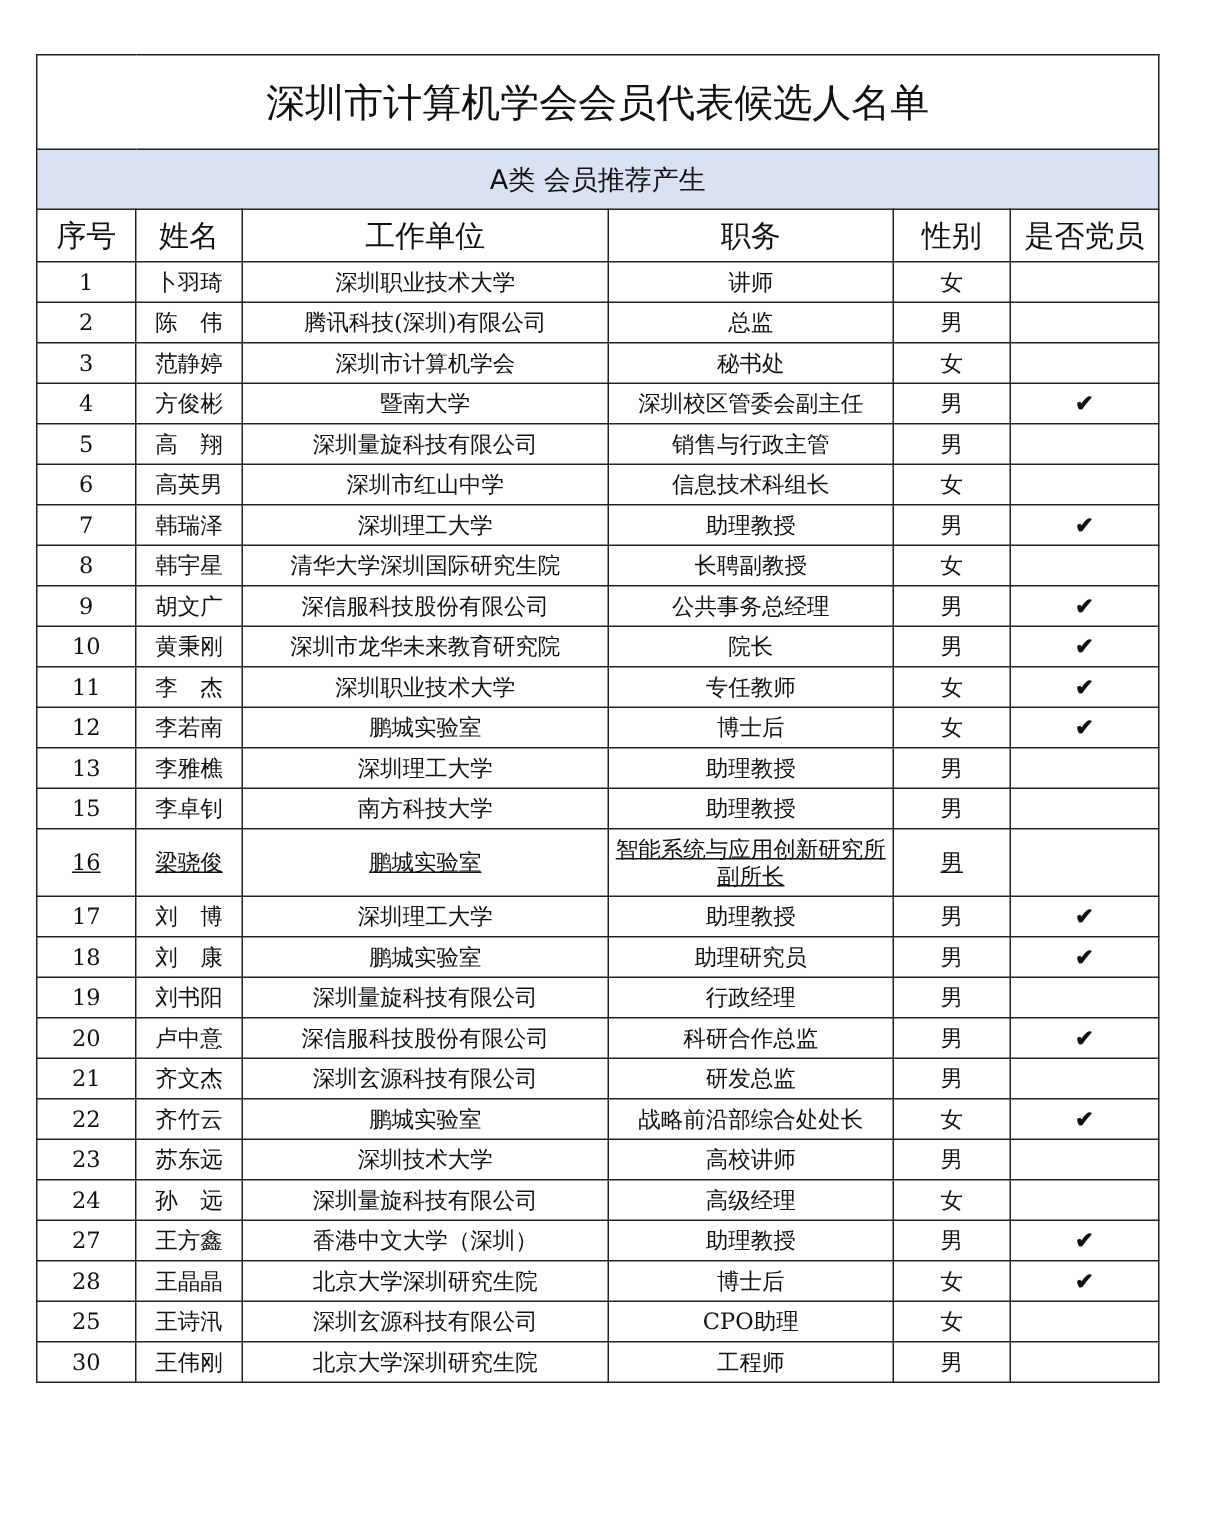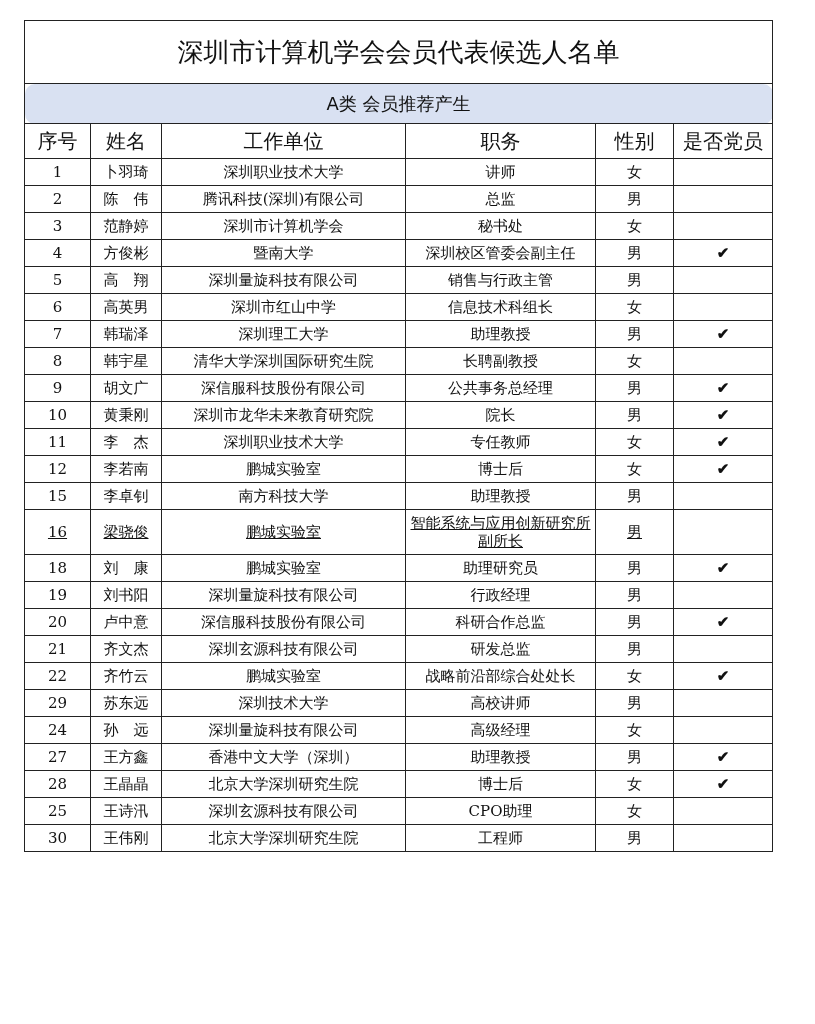--- a/index.html
+++ b/index.html
@@ -1,25 +1,25 @@
 <!DOCTYPE html>
 <html><head>
 <meta charset="utf-8">
 <style>
   html, body { margin: 0; padding: 0; background: #ffffff; }
   body { width: 815px; height: 1024px; position: relative; overflow: hidden;
          font-family: "DejaVu Serif", "Liberation Serif", serif; color: #111; }
-  table.sheet { position: absolute; left: 24px; top: 20px; border-collapse: collapse;
+  table.sheet { position: absolute; left: 24px; top: 36px; border-collapse: collapse;
                 table-layout: fixed; width: 748px; }
   table.sheet td, table.sheet th { border: 1.5px solid #222; text-align: center;
                 vertical-align: middle; padding: 0; overflow: hidden; }
   .title-cell { height: 62px; font-family: "DejaVu Sans", "Liberation Sans", sans-serif;
                 font-size: 26px; font-weight: normal; letter-spacing: 0px; }
   .sub-cell { height: 39px; background: #d9e1f2; font-family: "DejaVu Sans", "Liberation Sans", sans-serif;
-              font-size: 18px; border-radius: 10px; }
+              font-size: 18px; }
   .hdr th { height: 34px; font-family: Liberation Serif, serif;
             font-size: 20px; font-weight: normal; margin-left: 15px; }
   tr.row td { height: 26px; font-size: 15px; line-height: 18px; }
   tr.row.tall td { height: 44px; text-decoration: underline; }
   td.name { letter-spacing: 0px; }
   td.check { font-size: 15px; font-weight: bold; }
   td.pos-wrap { padding: 0 4px; }
 </style>
 </head>
 <body>
@@ -138,34 +138,50 @@
       </tr>
       <tr class="row">
         <td>12</td>
         <td class="name">李若南</td>
         <td>鹏城实验室</td>
         <td class="pos-wrap">博士后</td>
         <td>女</td>
         <td class="check">✔</td>
       </tr>
       <tr class="row">
+        <td>13</td>
+        <td class="name">李雅樵</td>
+        <td>深圳理工大学</td>
+        <td class="pos-wrap">助理教授</td>
+        <td>男</td>
+        <td class="check"></td>
+      </tr>
+      <tr class="row">
         <td>15</td>
         <td class="name">李卓钊</td>
         <td>南方科技大学</td>
         <td class="pos-wrap">助理教授</td>
         <td>男</td>
         <td class="check"></td>
       </tr>
       <tr class="row tall">
         <td>16</td>
         <td class="name">梁骁俊</td>
         <td>鹏城实验室</td>
         <td class="pos-wrap">智能系统与应用创新研究所副所长</td>
         <td>男</td>
         <td class="check"></td>
+      </tr>
+      <tr class="row">
+        <td>17</td>
+        <td class="name">刘　博</td>
+        <td>深圳理工大学</td>
+        <td class="pos-wrap">助理教授</td>
+        <td>男</td>
+        <td class="check">✔</td>
       </tr>
       <tr class="row">
         <td>18</td>
         <td class="name">刘　康</td>
         <td>鹏城实验室</td>
         <td class="pos-wrap">助理研究员</td>
         <td>男</td>
         <td class="check">✔</td>
       </tr>
       <tr class="row">
@@ -194,21 +210,21 @@
       </tr>
       <tr class="row">
         <td>22</td>
         <td class="name">齐竹云</td>
         <td>鹏城实验室</td>
         <td class="pos-wrap">战略前沿部综合处处长</td>
         <td>女</td>
         <td class="check">✔</td>
       </tr>
       <tr class="row">
-        <td>29</td>
+        <td>23</td>
         <td class="name">苏东远</td>
         <td>深圳技术大学</td>
         <td class="pos-wrap">高校讲师</td>
         <td>男</td>
         <td class="check"></td>
       </tr>
       <tr class="row">
         <td>24</td>
         <td class="name">孙　远</td>
         <td>深圳量旋科技有限公司</td>

